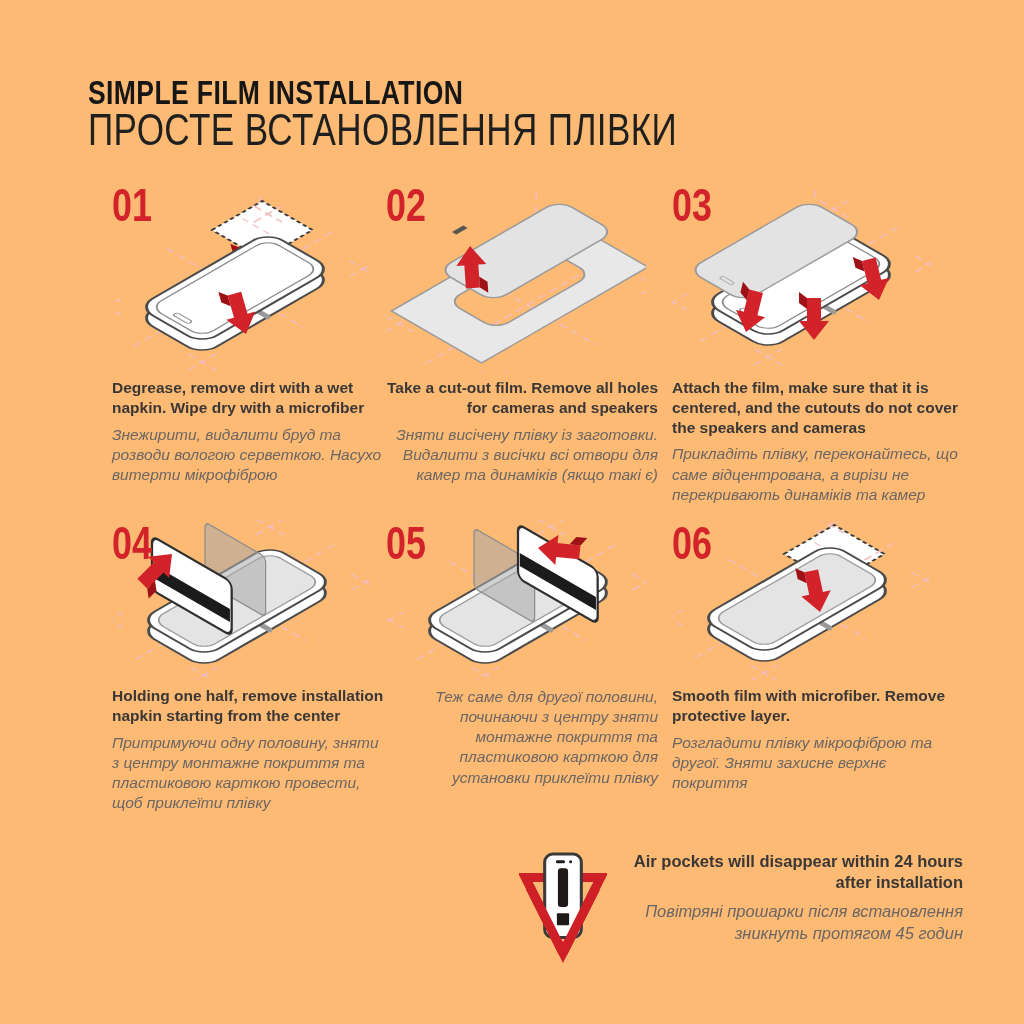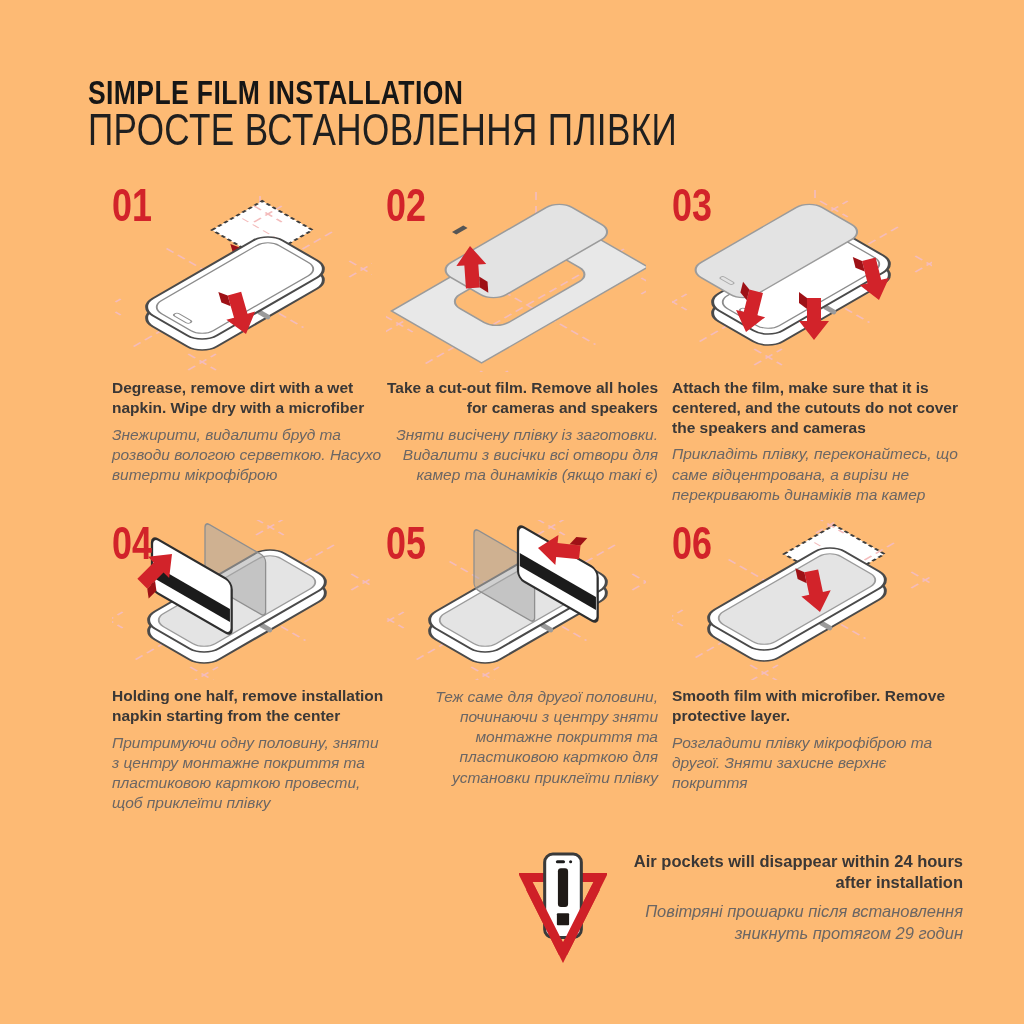--- a/index.html
+++ b/index.html
@@ -206,17 +206,17 @@
       <path d="M6,28 L80,28 L43,102 Z" fill="none" stroke="#cf2027" stroke-width="9" stroke-linejoin="miter"></path>
       <rect x="25" y="5" width="36" height="82" rx="8" fill="#fff" stroke="#3a3a3a" stroke-width="3"></rect>
       <rect x="36" y="11" width="9" height="3" rx="1.5" fill="#1c1c1c"></rect>
       <rect x="49" y="11" width="3" height="3" rx="1.5" fill="#1c1c1c"></rect>
       <path d="M10.7,38 L43,102 M75.3,38 L43,102" stroke="#cf2027" stroke-width="9" fill="none"></path>
       <rect x="38" y="19" width="10" height="38" rx="3" fill="#1f1a17"></rect>
       <rect x="37" y="63" width="12" height="12" rx="1" fill="#1f1a17"></rect>
     </svg>
     <div class="warn-text">
       <div class="warn-en">Air pockets will disappear within 24 hours after installation</div>
-      <div class="warn-ua">Повітряні прошарки після встановлення зникнуть протягом 29 годин</div>
+      <div class="warn-ua">Повітряні прошарки після встановлення зникнуть протягом 45 годин</div>
     </div>
   </div>
 
 </div>
 
 </body></html>

